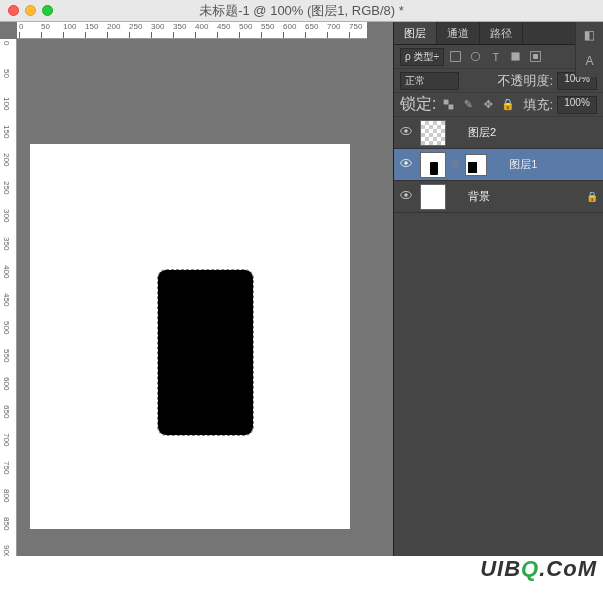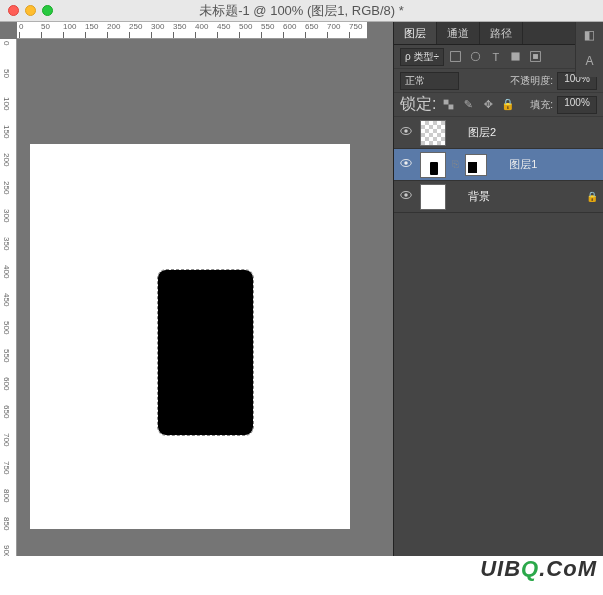--- a/index.html
+++ b/index.html
@@ -26,21 +26,21 @@
   .panels{position:absolute;right:0;top:22px;width:210px;background:#454545;height:534px;border-left:1px solid #222}
   .panel-tabs{height:23px;background:#383838;display:flex;border-bottom:1px solid #222;}
   .ptab{padding:4px 10px;font-size:11px;color:#ccc;border-right:1px solid #282828;cursor:pointer}
   .ptab.act{background:#454545;color:#eee}
   .panel-collapse{margin-left:auto;color:#999;padding:4px 8px;font-size:10px}
   .prow{display:flex;align-items:center;height:24px;padding:0 6px;gap:4px;border-bottom:1px solid #3a3a3a}
   .pico{width:16px;height:16px;display:flex;align-items:center;justify-content:center;color:#aaa;font-size:11px}
   .pico svg{width:13px;height:13px;fill:#aaa}
   .ssel{background:#3a3a3a;color:#ddd;font-size:10px;border:1px solid #2a2a2a;height:18px;padding:0 4px;display:flex;align-items:center}
   .snum{background:#3a3a3a;color:#ddd;font-size:10px;border:1px solid #2a2a2a;height:18px;padding:0 4px;width:40px;text-align:center}
-  .lbl{color:#ccc;font-size:10px;margin-left:auto}
+  .lbl{color:#ccc;font-size:13px;margin-left:auto}
   .layers{}
   .layer{display:flex;align-items:center;height:32px;border-bottom:1px solid #333;padding:0 4px;gap:6px}
   .layer.sel{background:#5a7aa8}
   .eye{width:16px;text-align:center;color:#ccc}
   .eye svg{width:14px;height:14px;fill:#ccc}
   .thumb{width:26px;height:26px;background:#fff;border:1px solid #666;position:relative;flex-shrink:0}
   .thumb.trans{background:repeating-conic-gradient(#ccc 0 25%,#fff 0 50%) 0 0/8px 8px}
   .mask{width:22px;height:22px;background:#fff;border:1px solid #666;position:relative;flex-shrink:0}
   .mask .mb{position:absolute;left:2px;bottom:2px;width:9px;height:11px;background:#000}
   .link{color:#888;font-size:9px}

